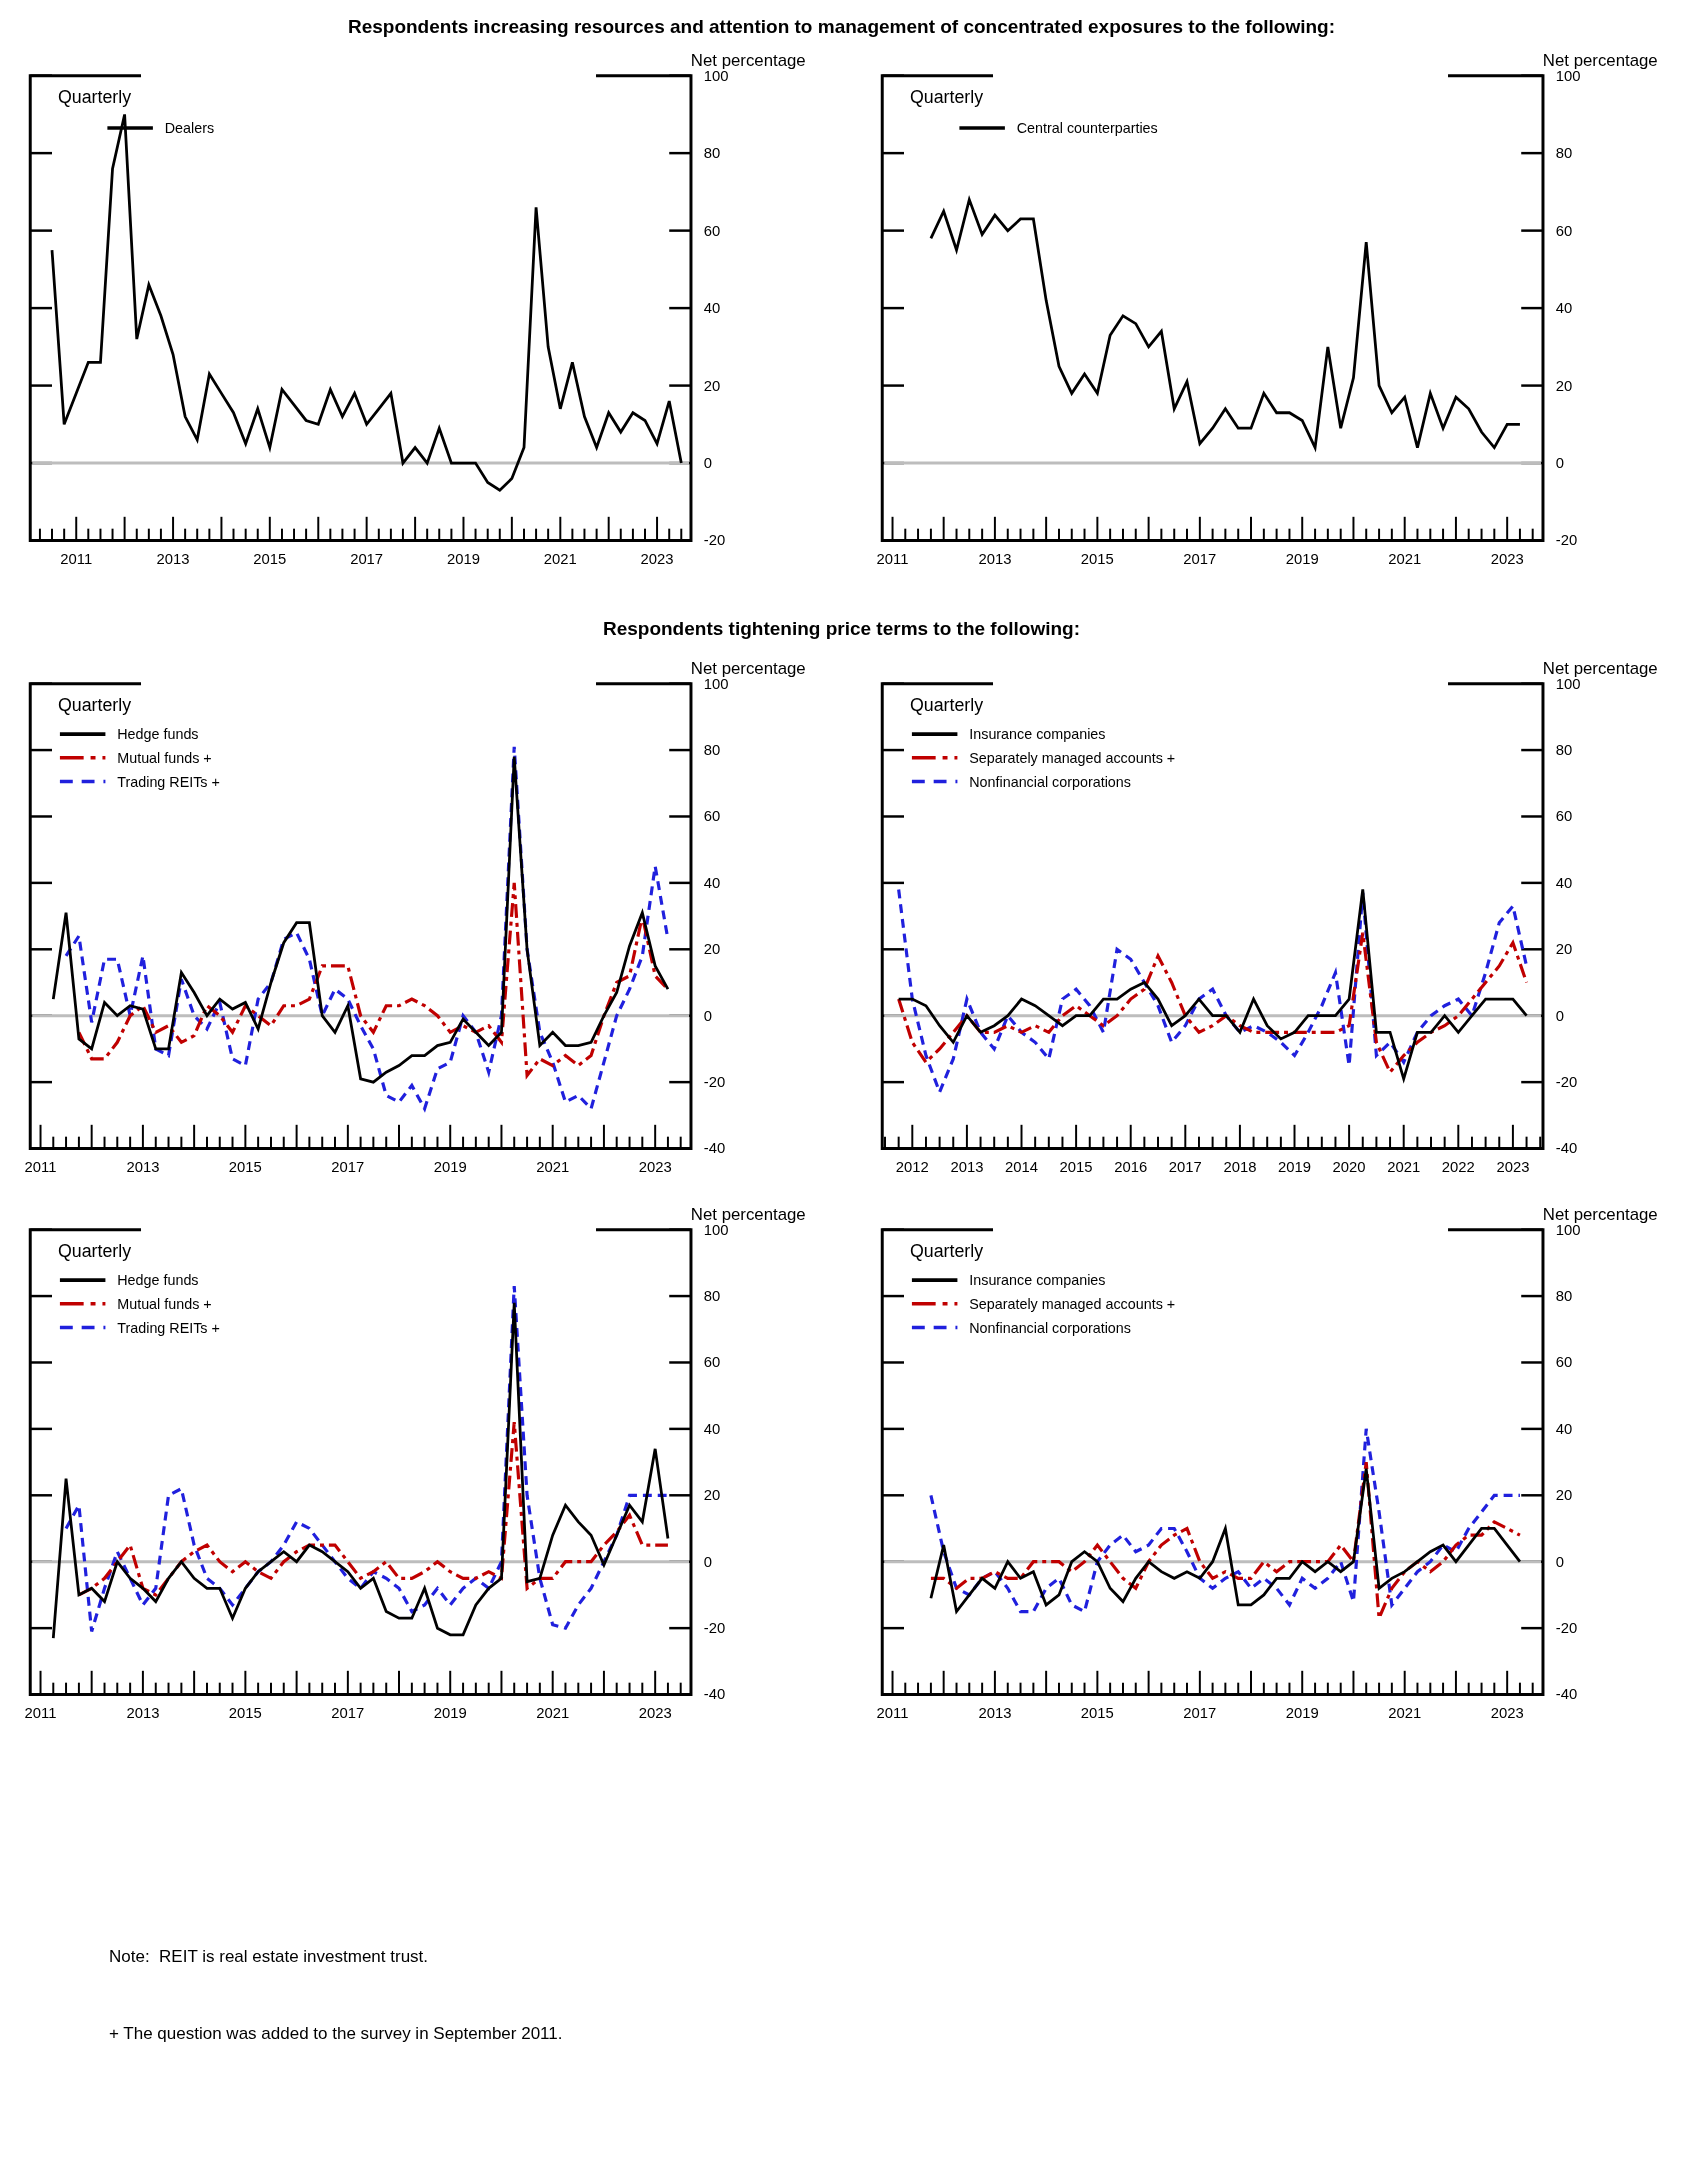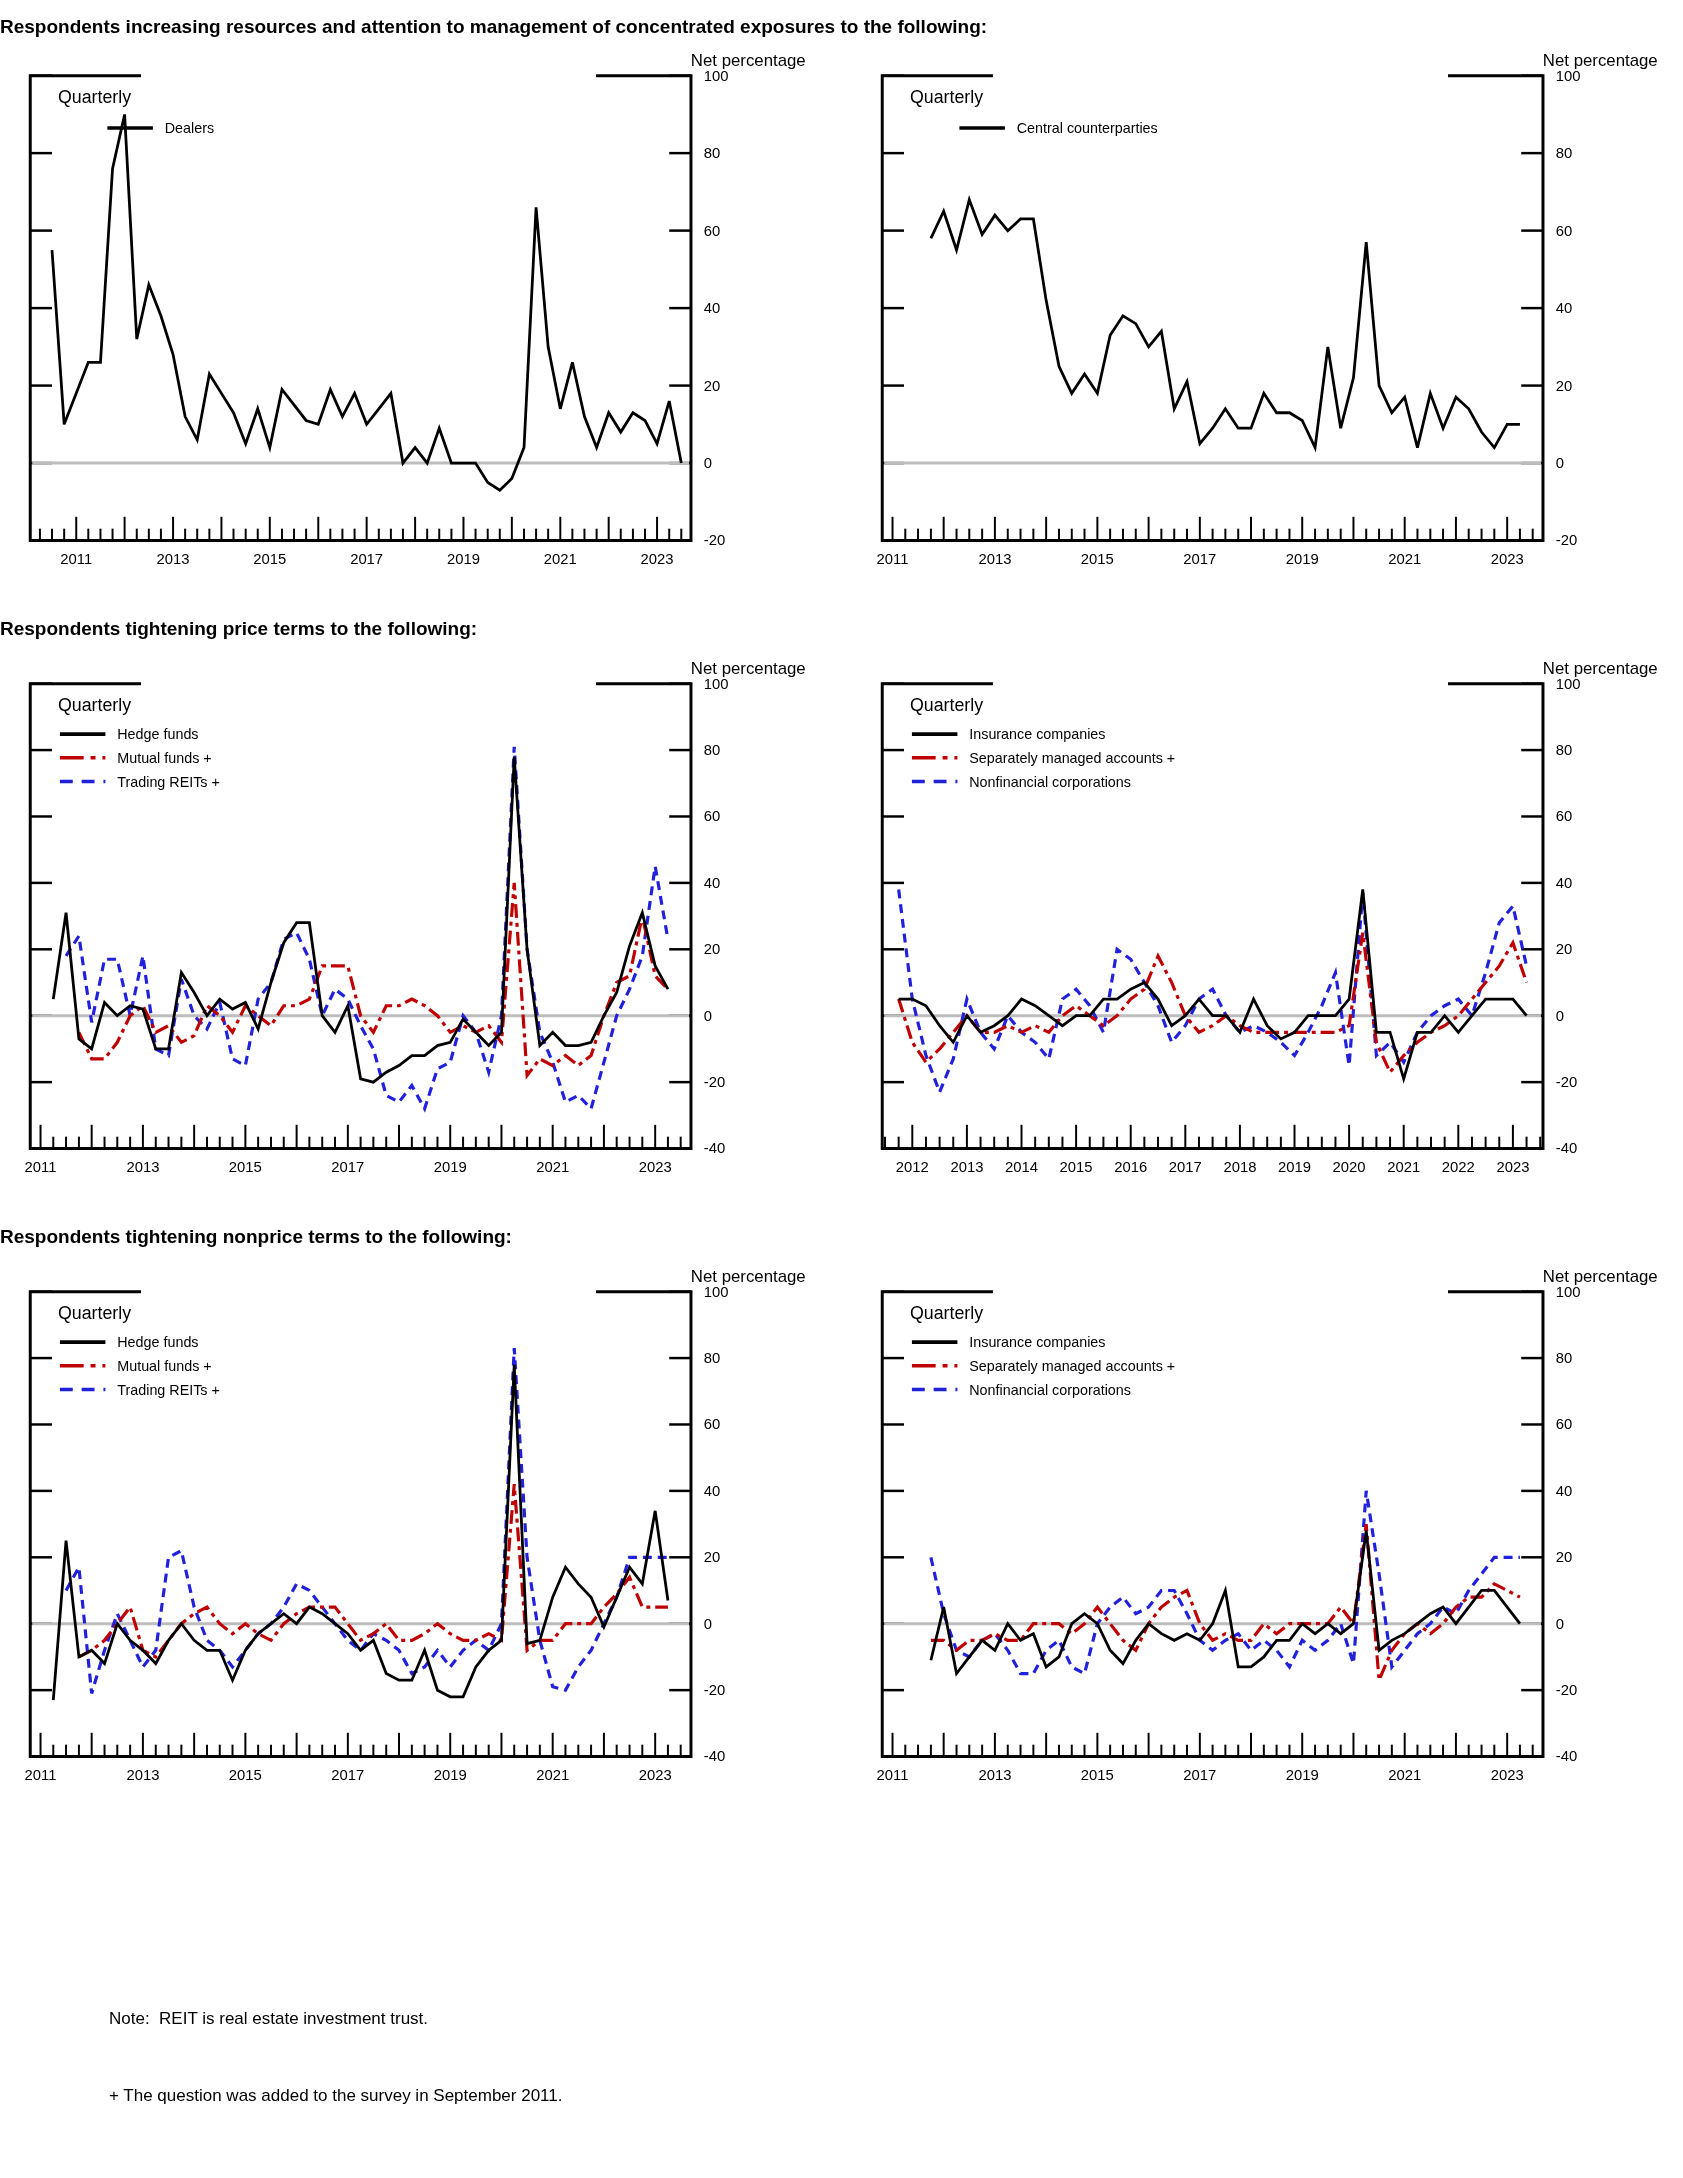--- a/index.html
+++ b/index.html
@@ -1,19 +1,19 @@
 <!DOCTYPE html>
 <html><head>
 <meta charset="utf-8">
 <style>
   html,body{margin:0;padding:0;background:#ffffff;}
   body{width:1683px;height:2178px;overflow:hidden;font-family:"Liberation Sans",sans-serif;color:#000;}
   .page{width:1683px;height:2178px;position:relative;}
   .page-title{margin:0;padding-top:50px;text-align:center;font-size:30px;font-weight:bold;letter-spacing:0.2px;}
-  .section-header{text-align:left;font-size:19px;font-weight:bold;margin-top:16px;margin-bottom:6px;}
+  .section-header{text-align:center;font-size:19px;font-weight:bold;margin-top:16px;margin-bottom:6px;}
   .section-header.mid{margin-top:28px;margin-bottom:12px;}
   .charts-grid{display:grid;grid-template-columns:792px 792px;column-gap:60px;justify-content:center;}
   .chart{width:792px;height:546px;}
   svg text{font-family:"Liberation Sans",sans-serif;fill:#000;}
   .notes{margin-top:149px;margin-left:109px;font-size:17px;line-height:1.5;white-space:pre-wrap;}
 </style>
 </head>
 <body>
 
 <div class="page">
@@ -395,21 +395,20 @@
           <text x="38" y="60" font-size="18">Quarterly</text>
           <line x1="40" y1="83" x2="86" y2="83" stroke="#000000" stroke-width="3.6"></line>
           <text x="98" y="88" font-size="14.5">Insurance companies</text>
           <line x1="40" y1="107" x2="86" y2="107" stroke="#c00000" stroke-width="3.6" stroke-dasharray="24 7 5 7"></line>
           <text x="98" y="112" font-size="14.5">Separately managed accounts +</text>
           <line x1="40" y1="131" x2="86" y2="131" stroke="#2020dd" stroke-width="3.6" stroke-dasharray="13 9"></line>
           <text x="98" y="136" font-size="14.5">Nonfinancial corporations</text>
         </svg></div>
   </div>
 
-  <div class="section-header mid">Respondents tightening nonprice terms to the following:</div>
   <div class="charts-grid">
     <div class="chart"><svg width="792" height="546" viewBox="0 0 800 552">
           <text x="794" y="22" text-anchor="end" font-size="17">Net percentage</text>
           <path d="M 122 32 H 10 V 502 H 678 V 32 H 582" fill="none" stroke="#000" stroke-width="3"></path>
           <line x1="10" y1="32" x2="32" y2="32" stroke="#000" stroke-width="2.5"></line>
           <line x1="656" y1="32" x2="678" y2="32" stroke="#000" stroke-width="2.5"></line>
           <text x="691" y="37" font-size="15">100</text>
           <line x1="10" y1="99.14285714285714" x2="32" y2="99.14285714285714" stroke="#000" stroke-width="2.5"></line>
           <line x1="656" y1="99.14285714285714" x2="678" y2="99.14285714285714" stroke="#000" stroke-width="2.5"></line>
           <text x="691" y="104.14285714285714" font-size="15">80</text>

